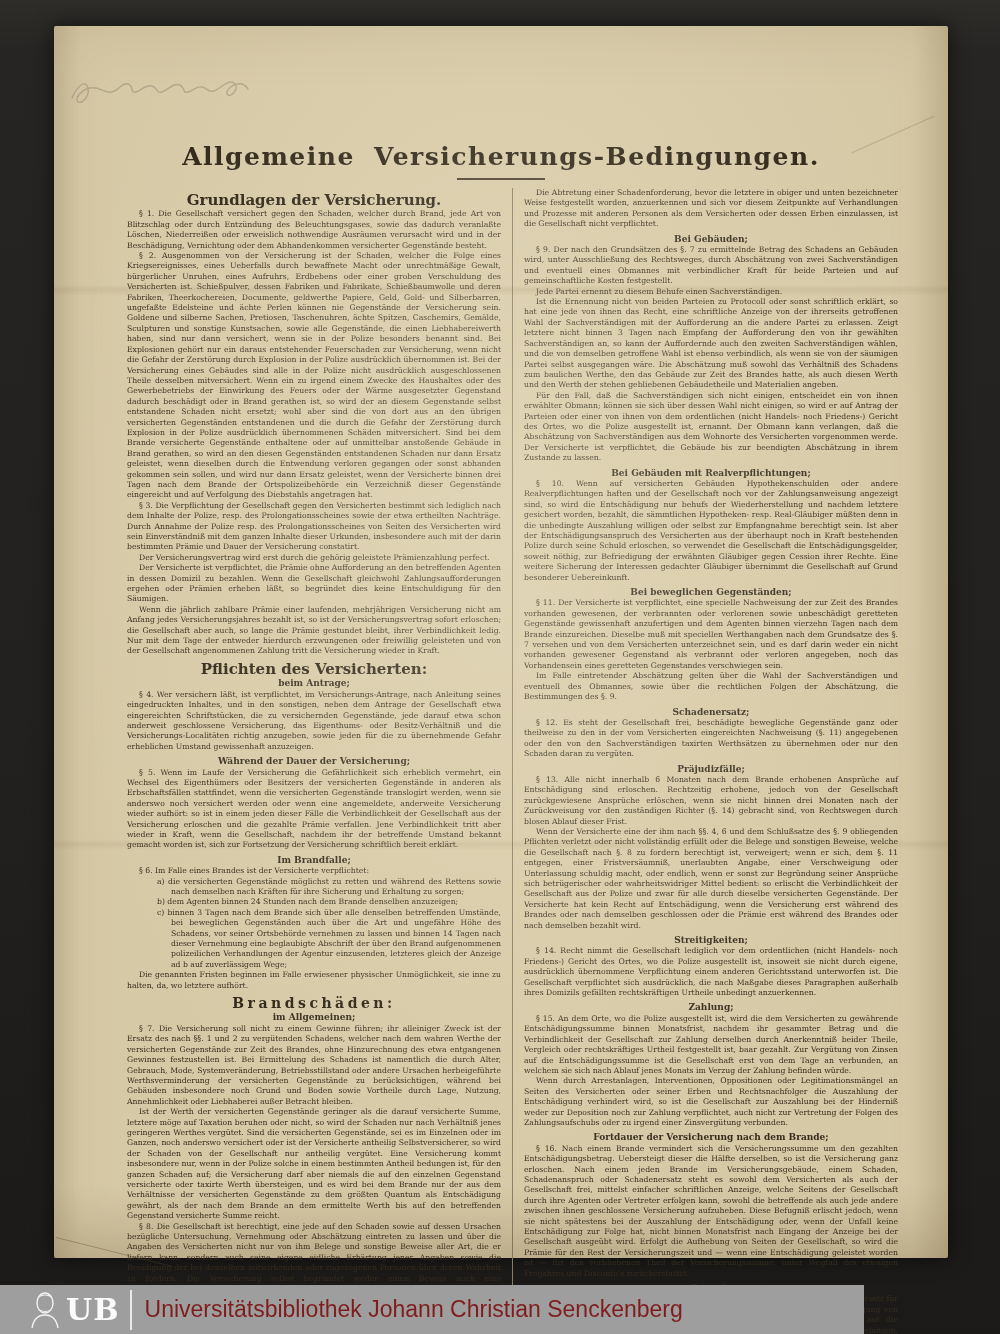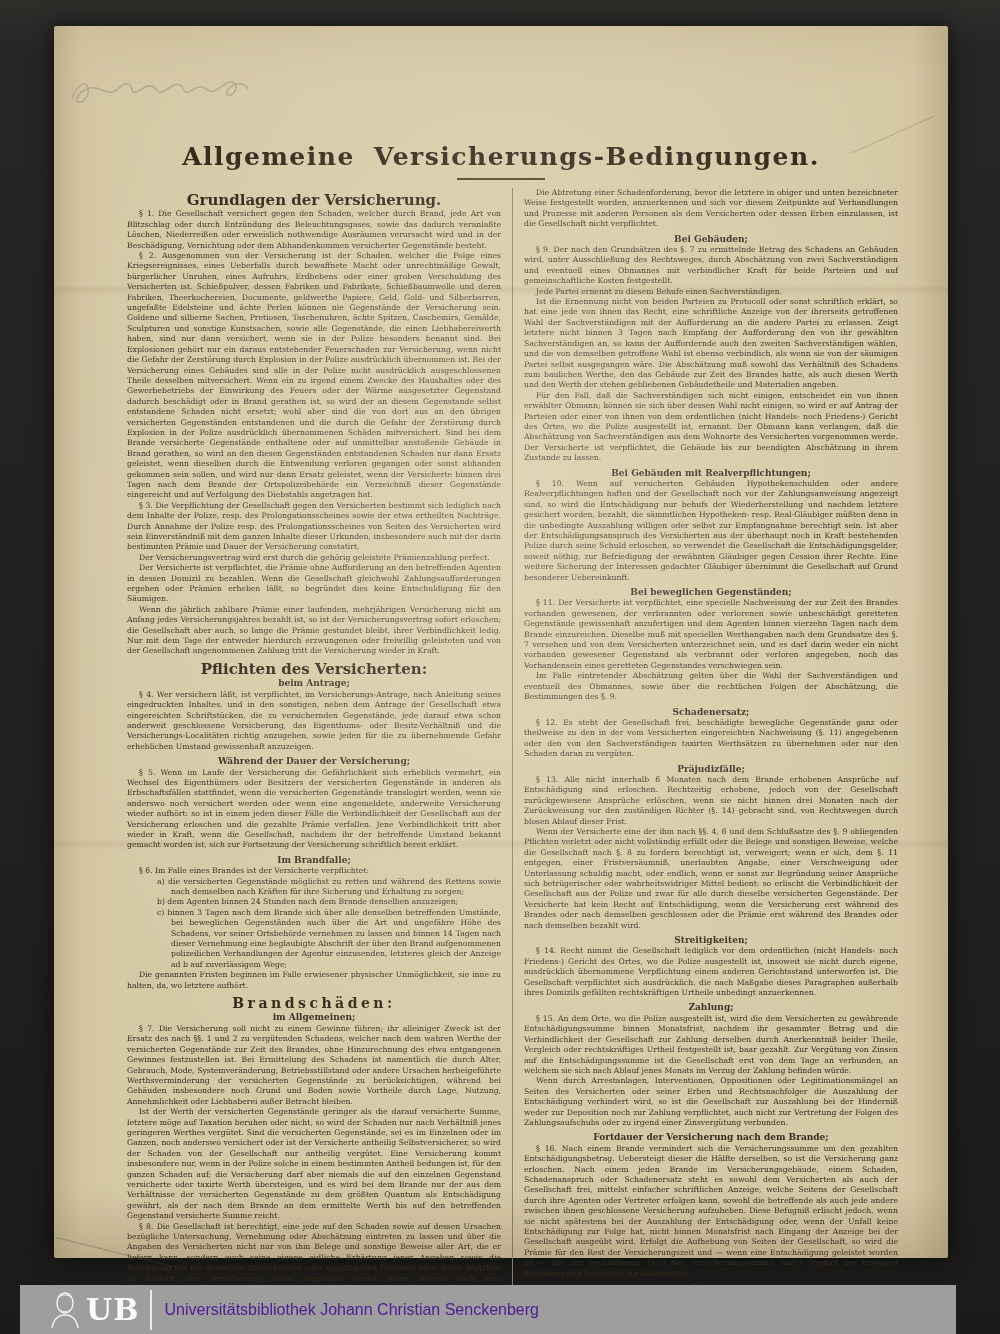--- a/index.html
+++ b/index.html
@@ -33,28 +33,28 @@
   .col-left{width:375px;border-right:1px solid #8a7d64;padding-right:11px;}
   .col-right{width:375px;padding-left:11px;}
   .col-heading{font-size:15px;font-weight:bold;text-align:center;text-indent:0;
          margin:7px 0 4px;color:#2d2416;}
   .col-heading.spaced{letter-spacing:3.5px;font-size:14px;}
   .col-subheading{font-size:9px;font-weight:bold;text-align:center;text-indent:0;margin:4px 0 1px;}
   .para{text-indent:12px;}
   .list{margin-left:30px;}
   .list-item{padding-left:14px;text-indent:-14px;}
   
-  .footer-band{position:absolute;left:0;bottom:0;width:936px;height:49px;background:#9e9e9e;
-         display:flex;align-items:center;font-family:"Liberation Sans", sans-serif;margin-left:20px;}
+  .footer-band{position:absolute;left:0;bottom:0;width:864px;height:49px;background:#9e9e9e;
+         display:flex;align-items:center;font-family:"Liberation Sans", sans-serif;}
   .ub-logo{display:flex;align-items:center;margin-left:28px;height:42px;}
   .ub-portrait{margin-right:4px;}
   .ub-letters{font-family:"DejaVu Serif", serif;font-weight:bold;font-size:30px;color:#fbfbfb;
          line-height:1;letter-spacing:1px;}
   .ub-sep{width:2px;height:40px;background:#e9e9e9;margin:0 13px 0 10px;}
-  .lib-text{color:#4c1d95;font-size:16px;line-height:1.2;}
+  .lib-text{color:#7f1d1d;font-size:23px;line-height:1.2;}
 </style>
 </head>
 <body>
 
 <div class="stage">
 
   <div class="paper">
     <svg class="handwriting" width="230" height="60" viewBox="0 0 230 60" fill="none">
       <path d="M10,40 c6,-14 14,-18 16,-10 c2,8 -6,16 -10,14 c-4,-2 2,-12 12,-14 c10,-2 14,6 22,4 c8,-2 10,-10 16,-8 c6,2 2,10 8,8 c6,-2 10,-8 16,-6 c6,2 4,8 10,6 c6,-2 12,-10 18,-7 c6,3 2,9 8,7 c6,-2 8,-6 14,-5 c6,1 6,6 12,4 c6,-2 14,-12 20,-8 c6,4 -2,14 -6,12 c-4,-2 2,-10 10,-11 c5,-1 8,2 10,5" stroke="#7d7260" stroke-width="1.4" stroke-linecap="round" opacity="0.7"></path>
     </svg>

